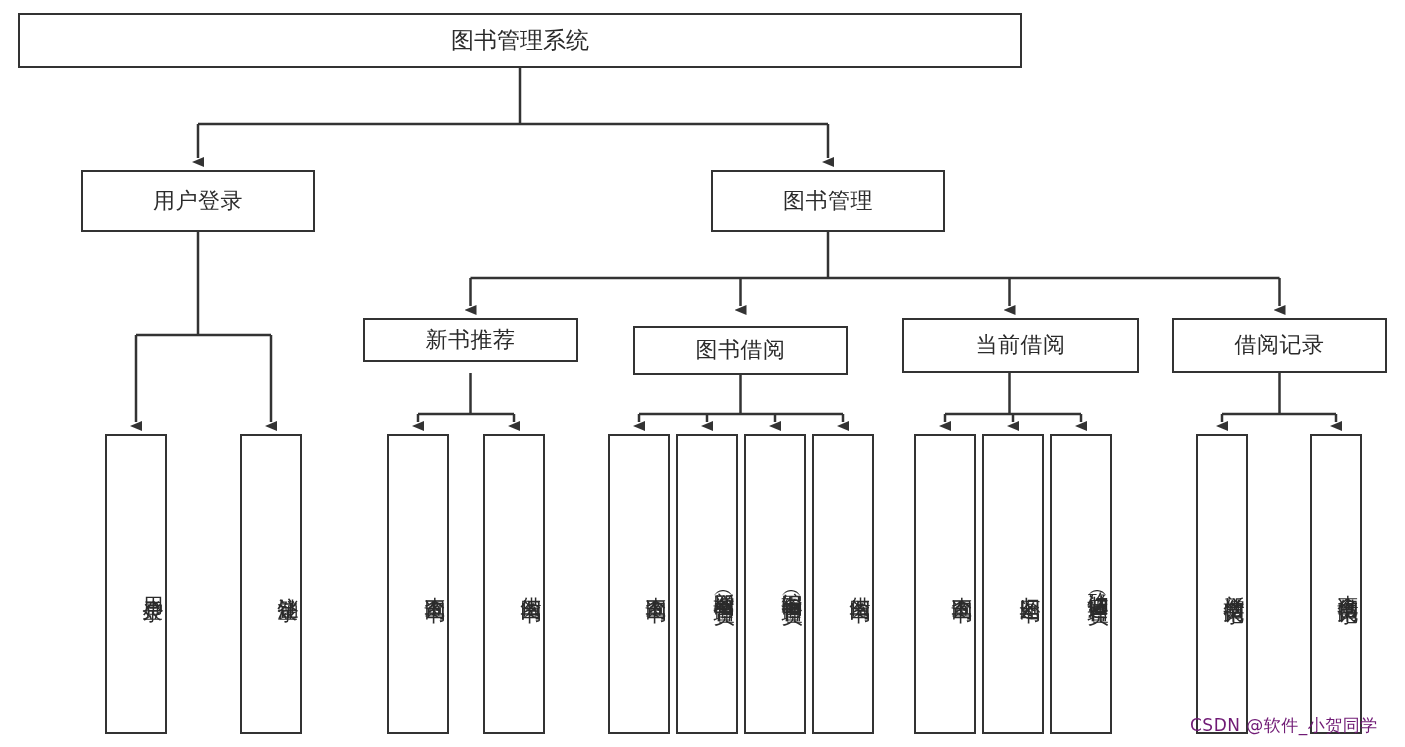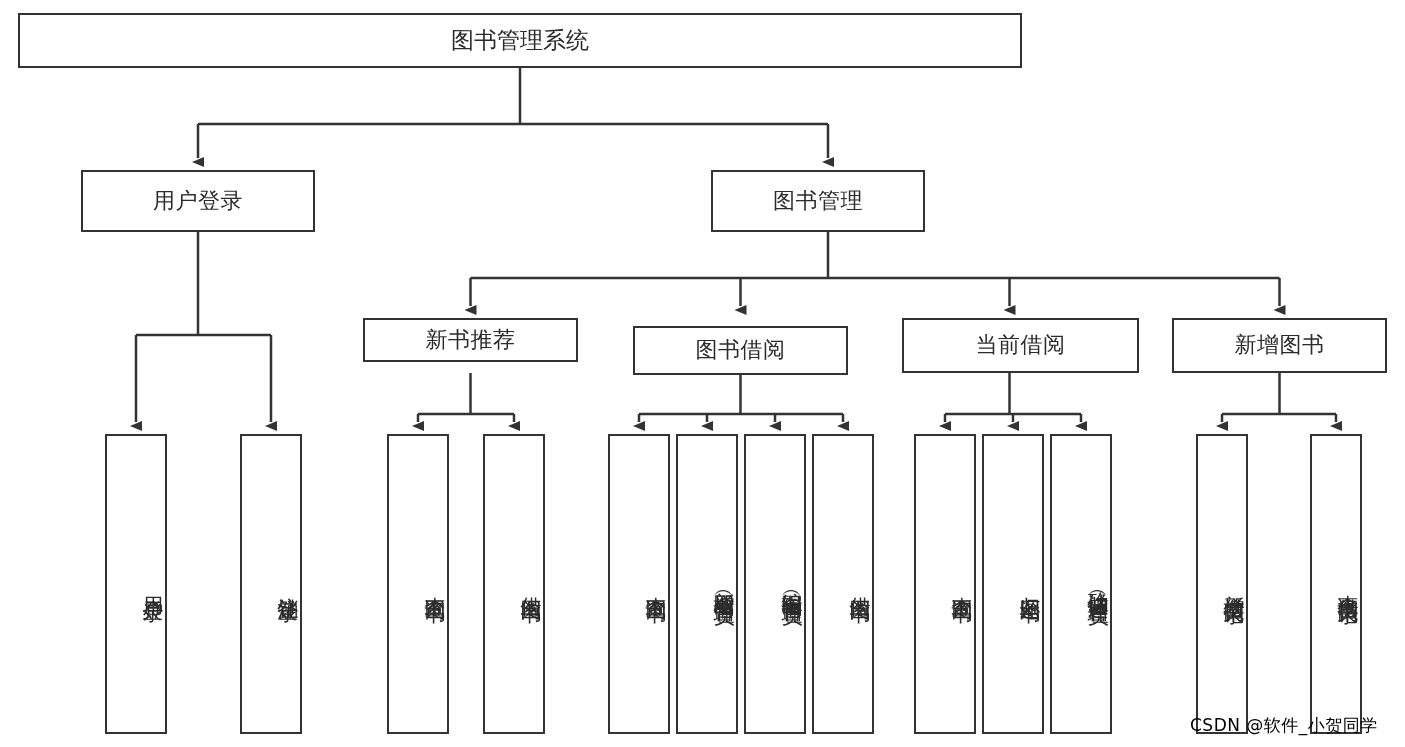--- a/index.html
+++ b/index.html
@@ -56,21 +56,21 @@
   .node-v .vlabel {
     writing-mode: vertical-rl;
     text-orientation: upright;
     white-space: nowrap;
   }
   #watermark {
     position: absolute;
     left: 1190px;
     top: 714px;
     font-size: 17px;
-    color: #000000;
+    color: #701a75;
     white-space: nowrap;
     letter-spacing: 0.5px;
   }
 </style>
 </head>
 <body>
 
 <div id="diagram-root">
 
   <svg id="edge-layer" viewBox="0 0 1405 747" width="1405" height="747" xmlns="http://www.w3.org/2000/svg">
@@ -112,26 +112,26 @@
         <path d="M 1279.5 373 L 1279.5 414"></path>
         <path d="M 1222 414 L 1336 414"></path>
         <path d="M 1222 414 L 1222 422" marker-end="url(#arrow)"></path>
         <path d="M 1336 414 L 1336 422" marker-end="url(#arrow)"></path>
       </g>
   </svg>
 
   <div class="node node-root" style="left: 18px; top: 13px; width: 1004px; height: 55px;">图书管理系统</div>
 
   <div class="node node-h" style="left: 81px; top: 170px; width: 234px; height: 62px;">用户登录</div>
-  <div class="node node-h" style="left: 711px; top: 170px; width: 214px; height: 62px;">图书管理</div>
+  <div class="node node-h" style="left: 711px; top: 170px; width: 234px; height: 62px;">图书管理</div>
 
   <div class="node node-h" style="left: 363px; top: 318px; width: 215px; height: 44px;">新书推荐</div>
   <div class="node node-h" style="left: 633px; top: 326px; width: 215px; height: 49px;">图书借阅</div>
   <div class="node node-h" style="left: 902px; top: 318px; width: 237px; height: 55px;">当前借阅</div>
-  <div class="node node-h" style="left: 1172px; top: 318px; width: 215px; height: 55px;">新增图书</div>
+  <div class="node node-h" style="left: 1172px; top: 318px; width: 215px; height: 55px;">借阅记录</div>
 
   <div class="node node-v" style="left: 105px; top: 434px; width: 62px; height: 300px;">
     <span class="vlabel">用户登录</span>
   </div>
   <div class="node node-v" style="left: 240px; top: 434px; width: 62px; height: 300px;">
     <span class="vlabel">注销登录</span>
   </div>
   <div class="node node-v" style="left: 387px; top: 434px; width: 62px; height: 300px;">
     <span class="vlabel">查询图书</span>
   </div>

